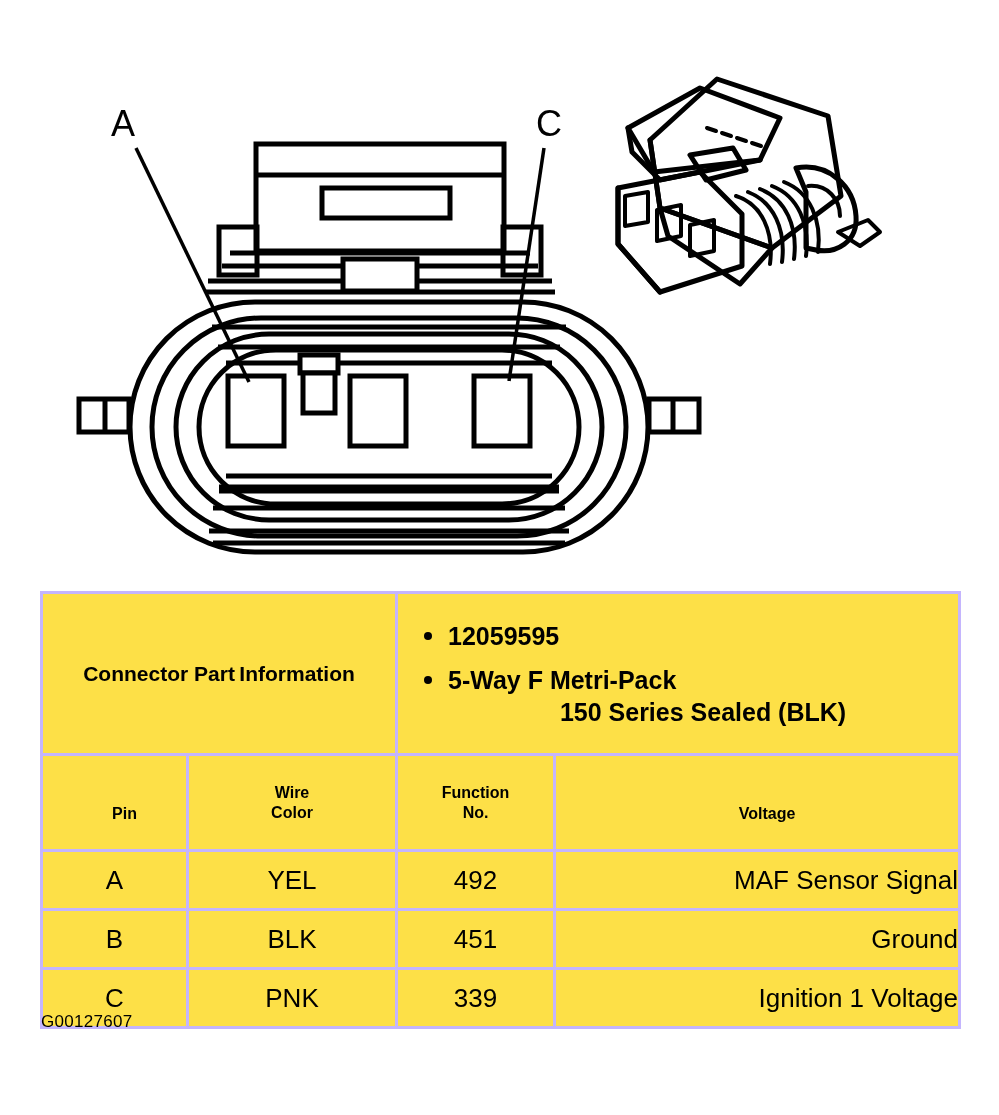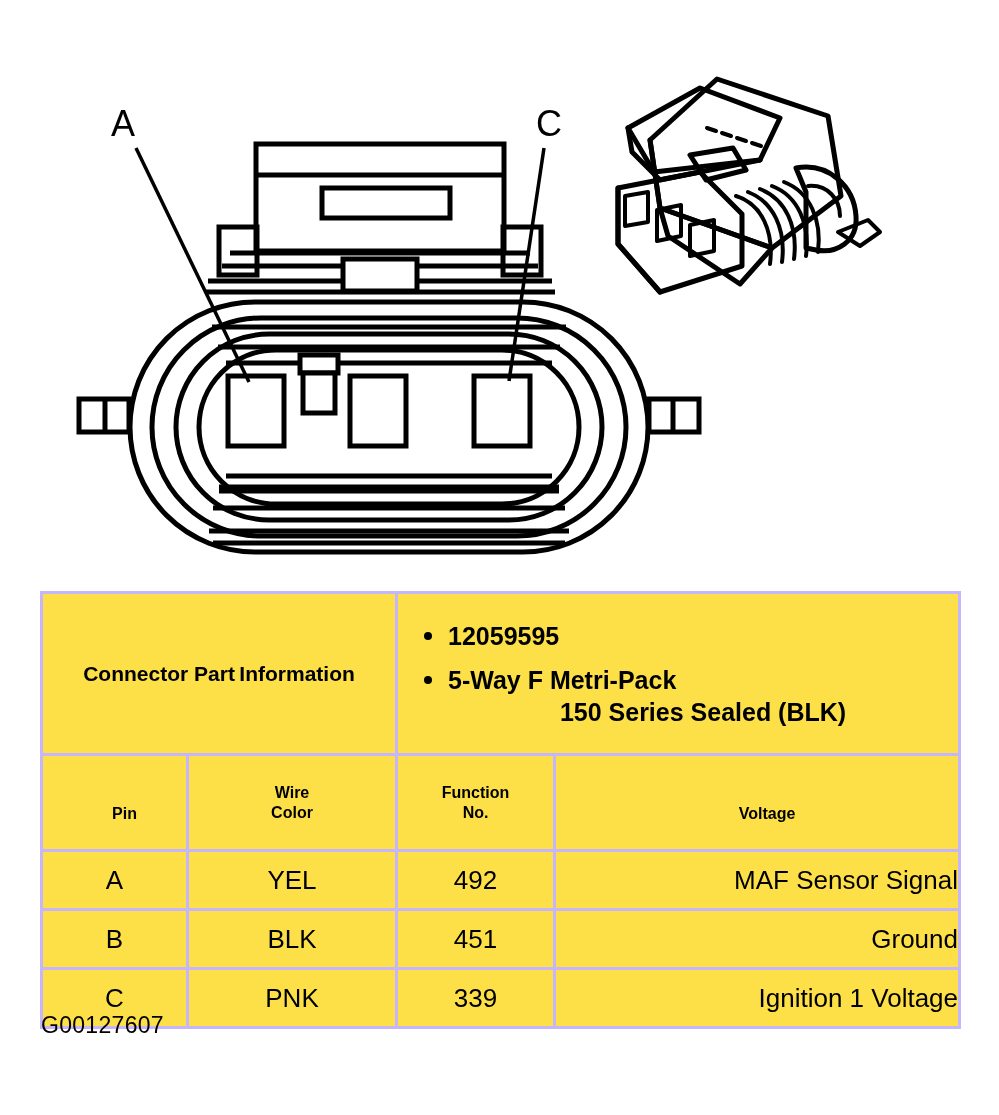--- a/index.html
+++ b/index.html
@@ -103,21 +103,21 @@
   }
   .data-cell.fn {
     text-align: right;
     padding-left: 16px !important;
   }
 
   #figure-caption {
     position: absolute;
     left: 41px;
     top: 1012px;
-    font-size: 23px;
+    font-size: 17px;
     letter-spacing: 0.3px;
   }
 </style>
 </head>
 <body>
 
 <div id="figure-area">
   <svg width="999" height="580" viewBox="0 0 999 580" xmlns="http://www.w3.org/2000/svg">
     <rect x="0" y="0" width="999" height="580" fill="#ffffff"></rect>
 

